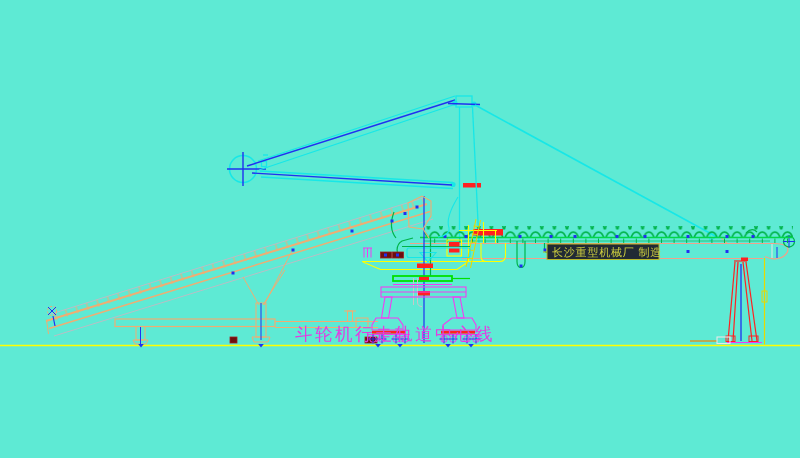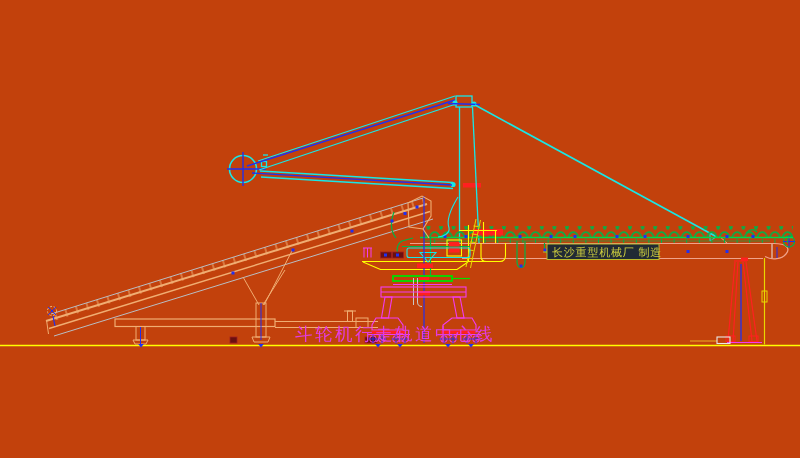--- a/index.html
+++ b/index.html
@@ -9,21 +9,21 @@
     background:#212a34;
     overflow:hidden;
     font-family:"Liberation Sans", sans-serif;
   }
   svg{display:block;}
   text{font-family:"Liberation Sans", sans-serif;}
 </style>
 </head>
 <body>
 
-<div class="canvas" style="background: #c2410c;">
+<div class="canvas" style="background: #5eead4;">
 <svg width="800" height="458" viewBox="0 0 800 458">
   <defs>
 
     <pattern id="idlerTicks" width="11" height="9" patternUnits="userSpaceOnUse" patternTransform="rotate(-17)">
       <line x1="5" y1="0" x2="5" y2="9" stroke="#f0ad72" stroke-width="1"></line>
     </pattern>
 
     <pattern id="humps" width="12.6" height="11.5" patternUnits="userSpaceOnUse">
       <path d="M0.4,11 Q1.8,2 6.3,2 Q10.8,2 12.2,11" fill="none" stroke="#00b44a" stroke-width="1.6"></path>
     </pattern>

